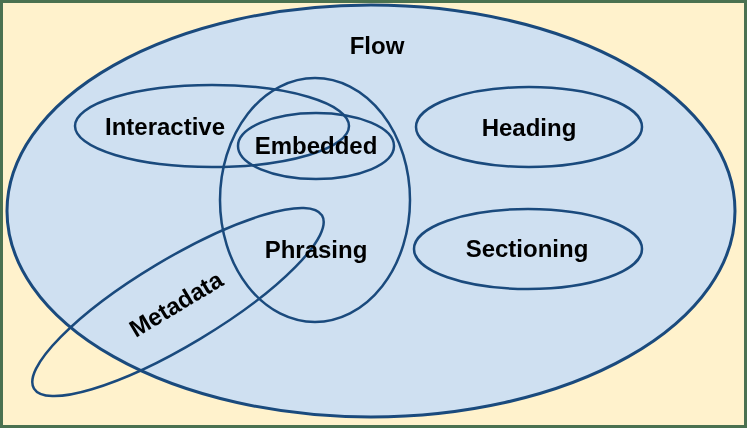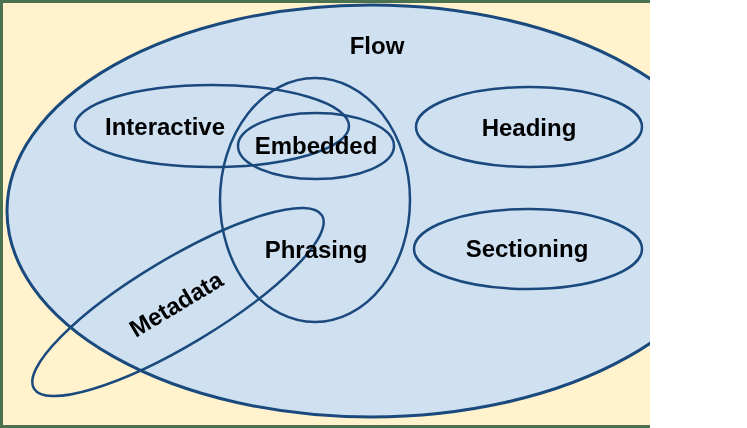--- a/index.html
+++ b/index.html
@@ -3,21 +3,21 @@
 <meta charset="utf-8">
 <style>
   html, body {
     margin: 0;
     padding: 0;
     background: #ffffff;
     font-family: "Liberation Sans", sans-serif;
   }
   .diagram-wrap {
     position: relative;
-    width: 650px;
+    width: 747px;
     height: 428px;
     overflow: hidden;
   }
   svg { display: block; }
   .set-ellipse {
     fill: none;
     stroke: #1a4a7d;
     stroke-width: 2.5;
   }
   .flow-ellipse {

